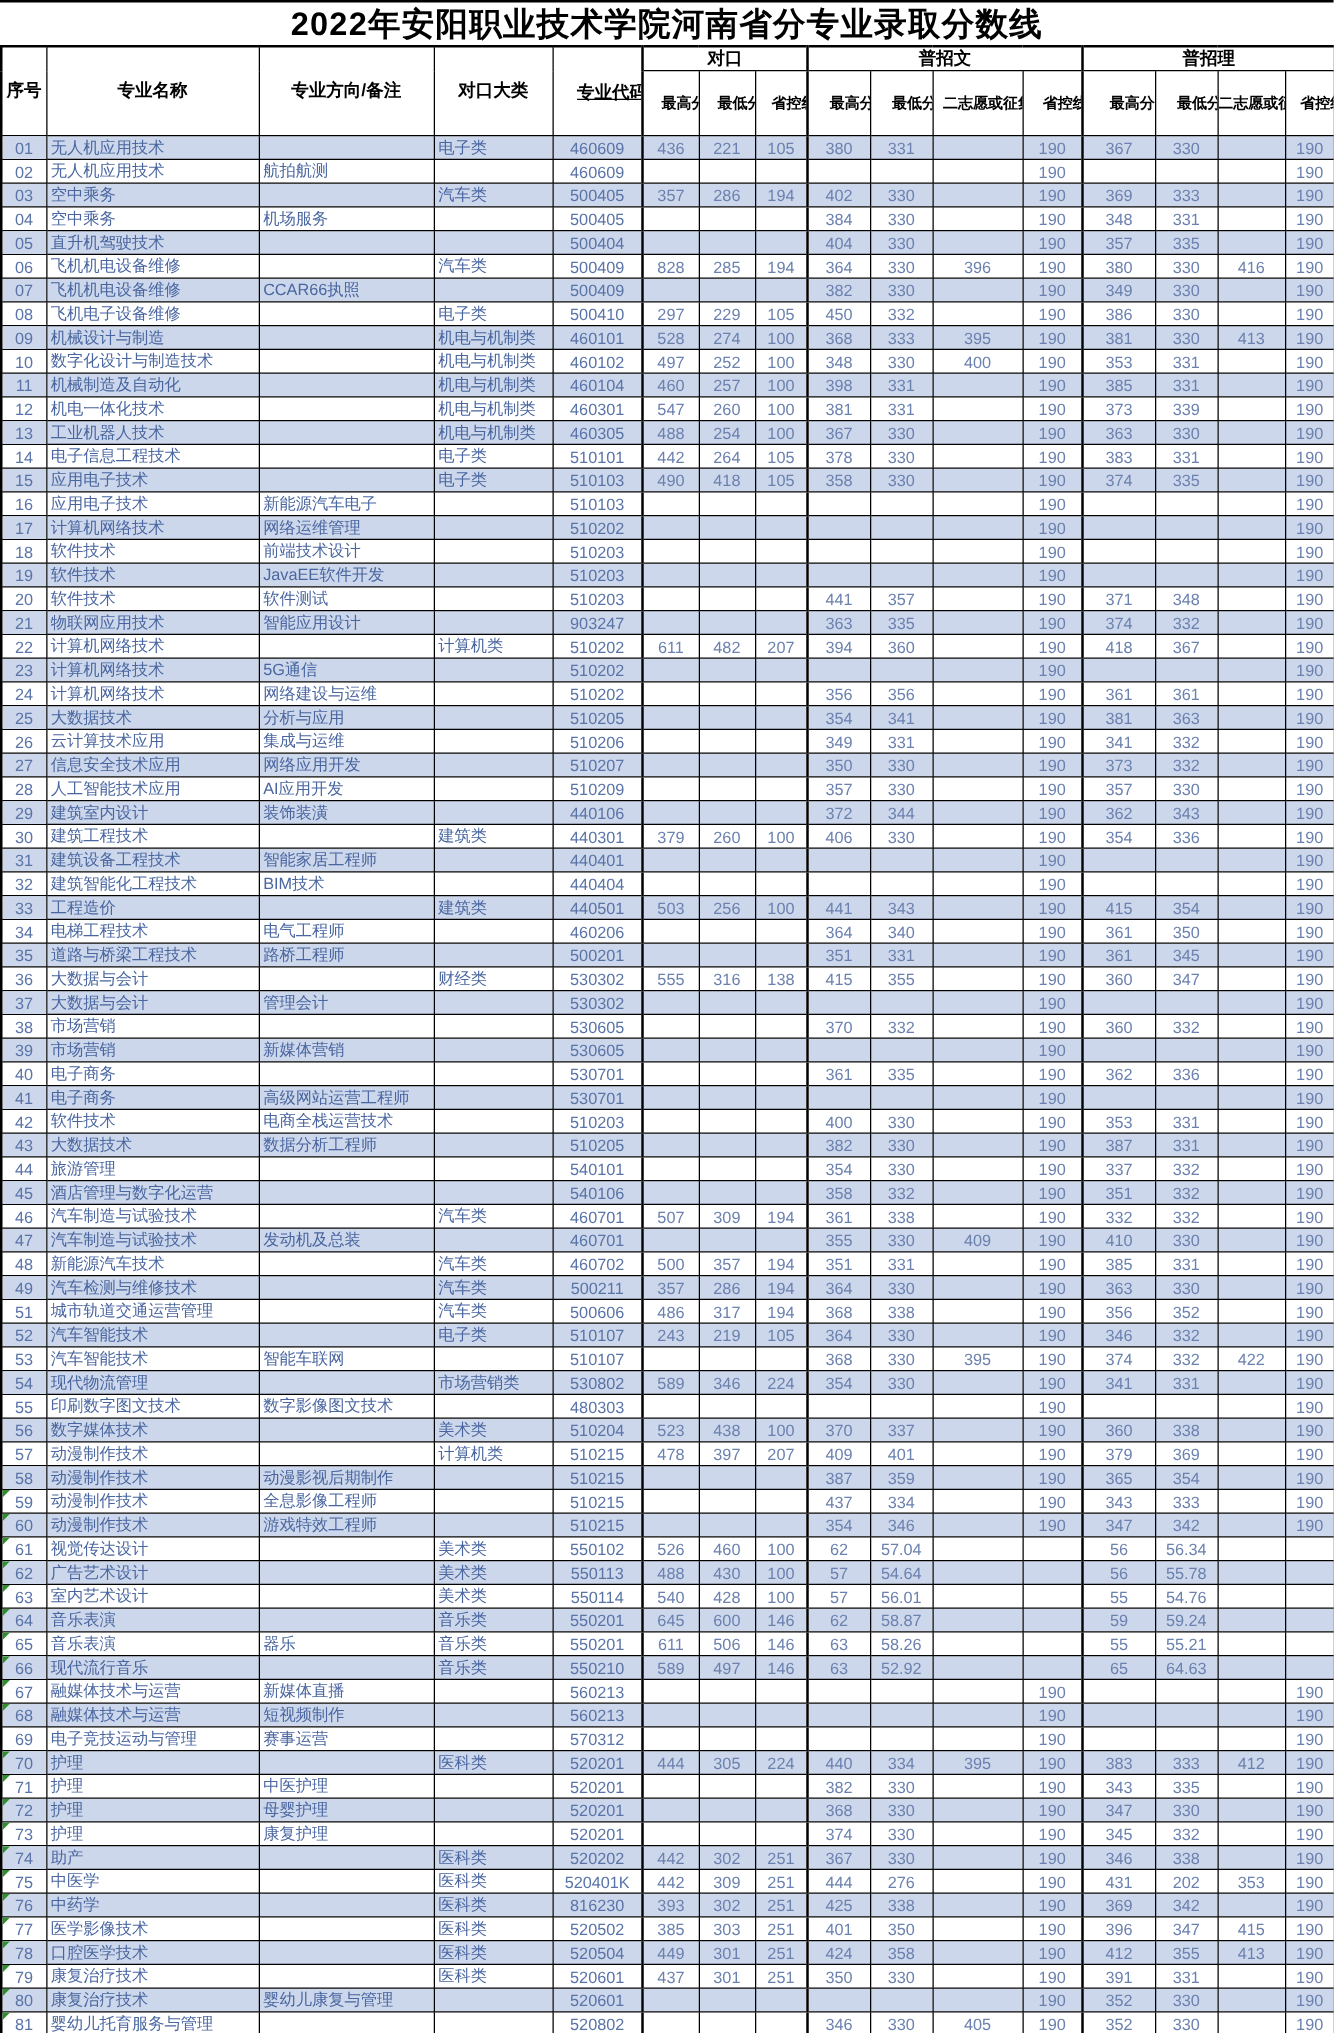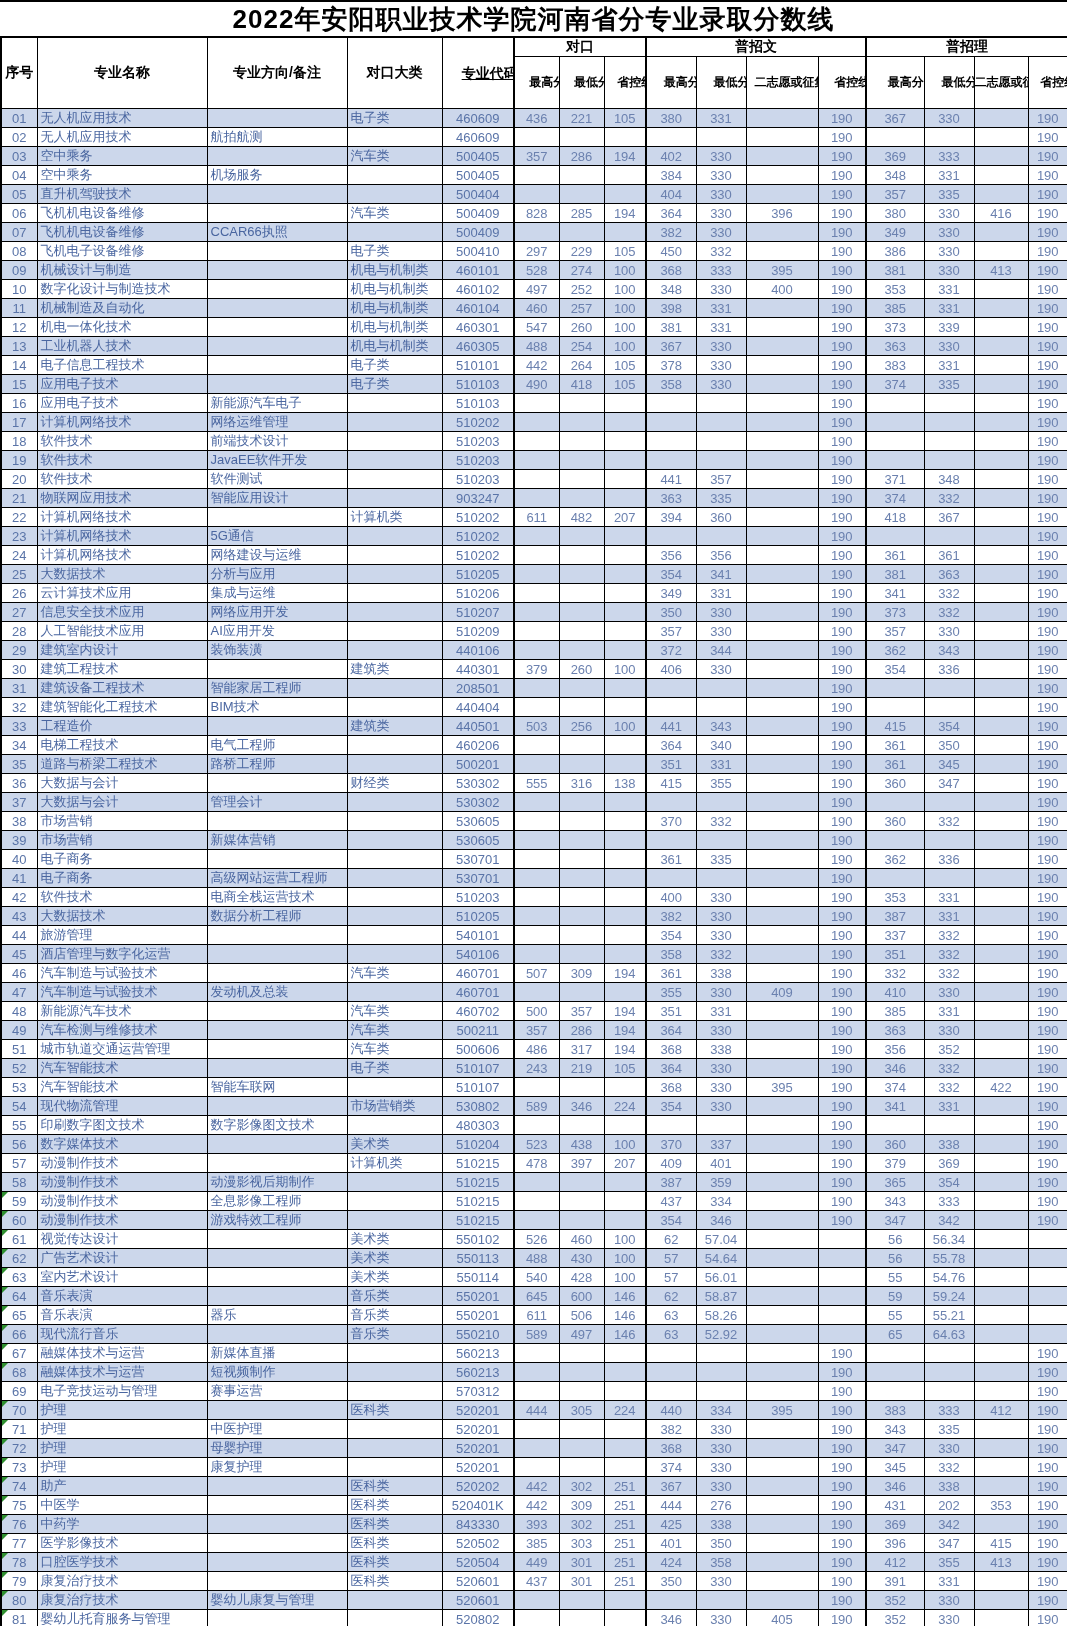--- a/index.html
+++ b/index.html
@@ -625,21 +625,21 @@
           <td class="c-num bl2">354</td>
           <td class="c-num">336</td>
           <td class="c-num"></td>
           <td class="c-num">190</td>
         </tr>
         <tr class="shaded">
           <td class="c-no">31</td>
           <td class="c-name">建筑设备工程技术</td>
           <td class="c-note">智能家居工程师</td>
           <td class="c-cat"></td>
-          <td class="c-code">208501</td>
+          <td class="c-code">440401</td>
           <td class="c-num bl2"></td>
           <td class="c-num"></td>
           <td class="c-num"></td>
           <td class="c-num bl2"></td>
           <td class="c-num"></td>
           <td class="c-num"></td>
           <td class="c-num">190</td>
           <td class="c-num bl2"></td>
           <td class="c-num"></td>
           <td class="c-num"></td>
@@ -1417,21 +1417,21 @@
           <td class="c-num bl2">431</td>
           <td class="c-num">202</td>
           <td class="c-num">353</td>
           <td class="c-num">190</td>
         </tr>
         <tr class="shaded">
           <td class="c-no">76<span class="corner"></span></td>
           <td class="c-name">中药学</td>
           <td class="c-note"></td>
           <td class="c-cat">医科类</td>
-          <td class="c-code">843330</td>
+          <td class="c-code">816230</td>
           <td class="c-num bl2">393</td>
           <td class="c-num">302</td>
           <td class="c-num">251</td>
           <td class="c-num bl2">425</td>
           <td class="c-num">338</td>
           <td class="c-num"></td>
           <td class="c-num">190</td>
           <td class="c-num bl2">369</td>
           <td class="c-num">342</td>
           <td class="c-num"></td>

